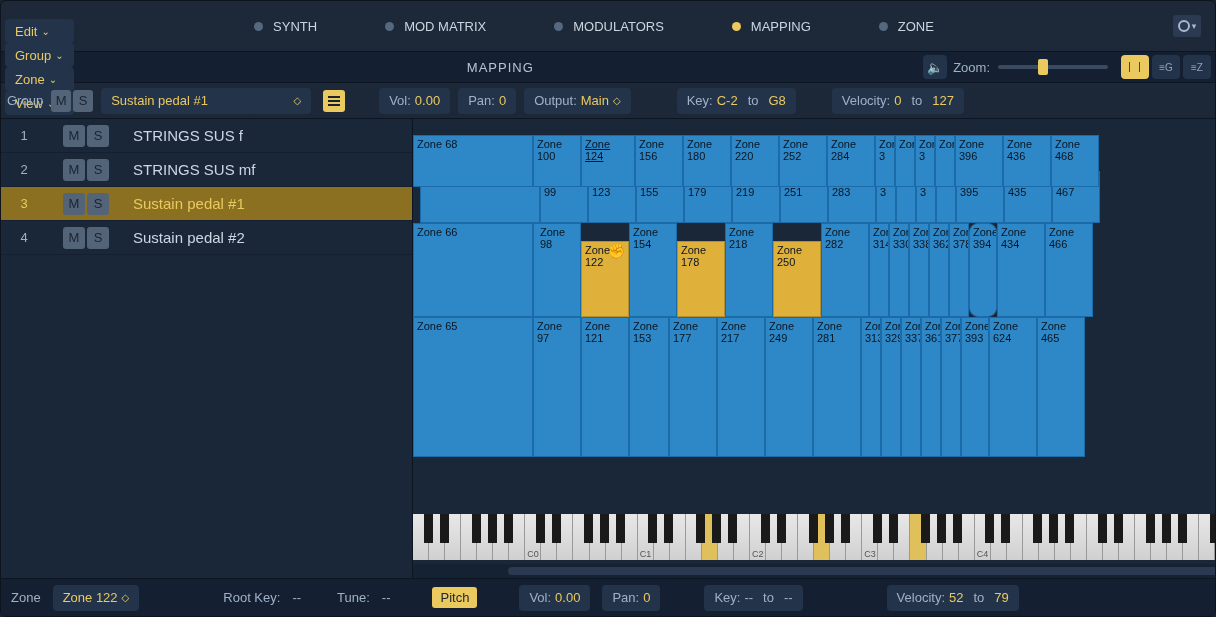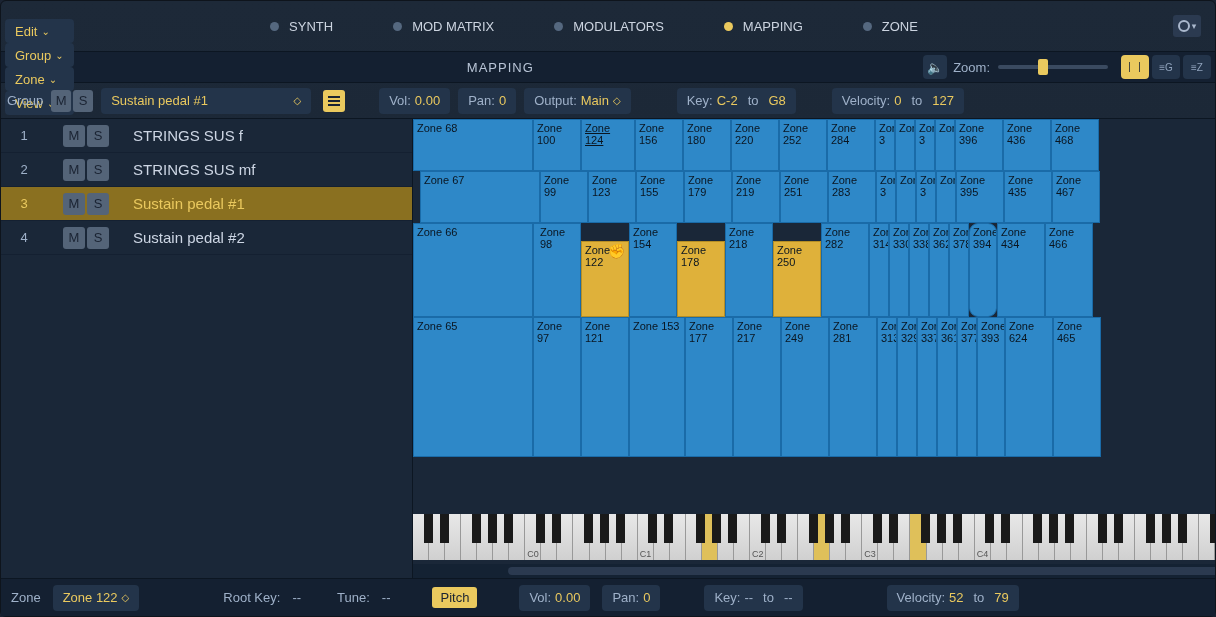--- a/index.html
+++ b/index.html
@@ -1,20 +1,20 @@
 <!DOCTYPE html>
 <html><head>
 <meta charset="utf-8">
 <style>
 *{box-sizing:border-box;margin:0;padding:0;font-family:-apple-system,BlinkMacSystemFont,"Segoe UI",Arial,sans-serif;font-size:13px;color:#ccd4e0;user-select:none}
 body{background:#1a2332;width:1216px;height:617px;overflow:hidden;position:relative}
 .app{border:1px solid #0e141c;border-radius:6px;width:100%;height:100%;background:linear-gradient(#1d2938,#182433);display:flex;flex-direction:column}
 
 .nav-tabs{height:50px;display:flex;align-items:center;padding:0 14px;gap:0}
-.nav-left{flex:1;display:flex;justify-content:center;gap:32px}
+.nav-left{flex:1;display:flex;justify-content:center;gap:40px}
 .nav-tab{display:flex;align-items:center;gap:10px;color:#9fb1c9;cursor:pointer;padding:8px 14px;border-radius:4px}
 .nav-tab.active{color:#eac95e}
 .dot{width:9px;height:9px;border-radius:50%;background:#55687f}
 .nav-tab.active .dot{background:#eac95e}
 .gear-btn{width:28px;height:22px;background:#2b3a50;border-radius:3px;display:flex;align-items:center;justify-content:center;gap:2px}
 .gear-icon{width:12px;height:12px;border:2px solid #aab8cd;border-radius:50%;position:relative}
 
 .toolbar{height:32px;background:#142031;border-top:1px solid #0c1622;border-bottom:1px solid #0c1622;display:flex;align-items:center;padding:3px 4px}
 .pill{background:#23344a;border-radius:4px;height:24px;display:flex;align-items:center;padding:0 10px;margin-right:4px;gap:4px}
 .dd{color:#eac95e}
@@ -45,21 +45,21 @@
 .rnum{width:30px;text-align:center;color:#9fb1c9}
 .row.sel .rnum,.row.sel .rname{color:#eac95e}
 .mscluster{display:flex;gap:2px}
 .mschip{width:22px;height:22px;background:#546478;border-radius:3px;display:flex;align-items:center;justify-content:center;color:#1a2332;font-weight:500}
 .rname{color:#cdd6e4;font-size:15px}
 
 .grid{flex:1;position:relative;background:#1a2738}
 .zone-row{position:absolute;left:0;right:0;display:flex}
 .zone{background:#2e88c8;border:1px solid #1a6ba8;color:#0a1520;font-size:11px;padding:2px 3px;overflow:hidden;line-height:1.1}
 .zone.sel{background:#dfb13a;border-color:#b58e25}
-.zone-row.r1{top:0;height:52px}
+.zone-row.r1{top:16px;height:52px}
 .zone-row.r2{top:52px;height:52px}
 .zone-row.r3{top:104px;height:94px}
 .zone-row.r4{top:198px;height:140px}
 
 .kbd{position:absolute;bottom:18px;left:0;right:0;height:46px;background:linear-gradient(#e8e8e8,#d0d0d0);display:flex}
 .wkey{flex:1;border-right:1px solid #999;position:relative}
 .wkey.yl{background:#dfc05a}
 .bkey{position:absolute;top:0;width:60%;height:62%;background:#1a1a1a;right:-30%;z-index:2}
 .oct{position:absolute;bottom:1px;font-size:9px;color:#555;left:2px}
 .scroll-bar{position:absolute;left:0;right:0;bottom:0;height:14px;background:#142233}
@@ -213,21 +213,21 @@
             <div class="mschip">S</div>
           </div>
           <span class="rname">Sustain pedal #2</span>
         </div>
       </div>
   <div class="grid" id="grid">
         <div class="zone-row r4">
           <div class="zone" style="width: 120px; height: 100%;">Zone 65</div>
           <div class="zone" style="width: 48px; height: 100%;">Zone 97</div>
           <div class="zone" style="width: 48px; height: 100%;">Zone 121</div>
-          <div class="zone" style="width: 56px; height: 100%;">Zone 153</div>
+          <div class="zone" style="width: 40px; height: 100%;">Zone 153</div>
           <div class="zone" style="width: 48px; height: 100%;">Zone 177</div>
           <div class="zone" style="width: 48px; height: 100%;">Zone 217</div>
           <div class="zone" style="width: 48px; height: 100%;">Zone 249</div>
           <div class="zone" style="width: 48px; height: 100%;">Zone 281</div>
           <div class="zone" style="width: 20px; height: 100%;">Zone 313</div>
           <div class="zone" style="width: 20px; height: 100%;">Zone 329</div>
           <div class="zone" style="width: 20px; height: 100%;">Zone 337</div>
           <div class="zone" style="width: 20px; height: 100%;">Zone 361</div>
           <div class="zone" style="width: 20px; height: 100%;">Zone 377</div>
           <div class="zone" style="width: 28px; height: 100%;">Zone 393</div>

